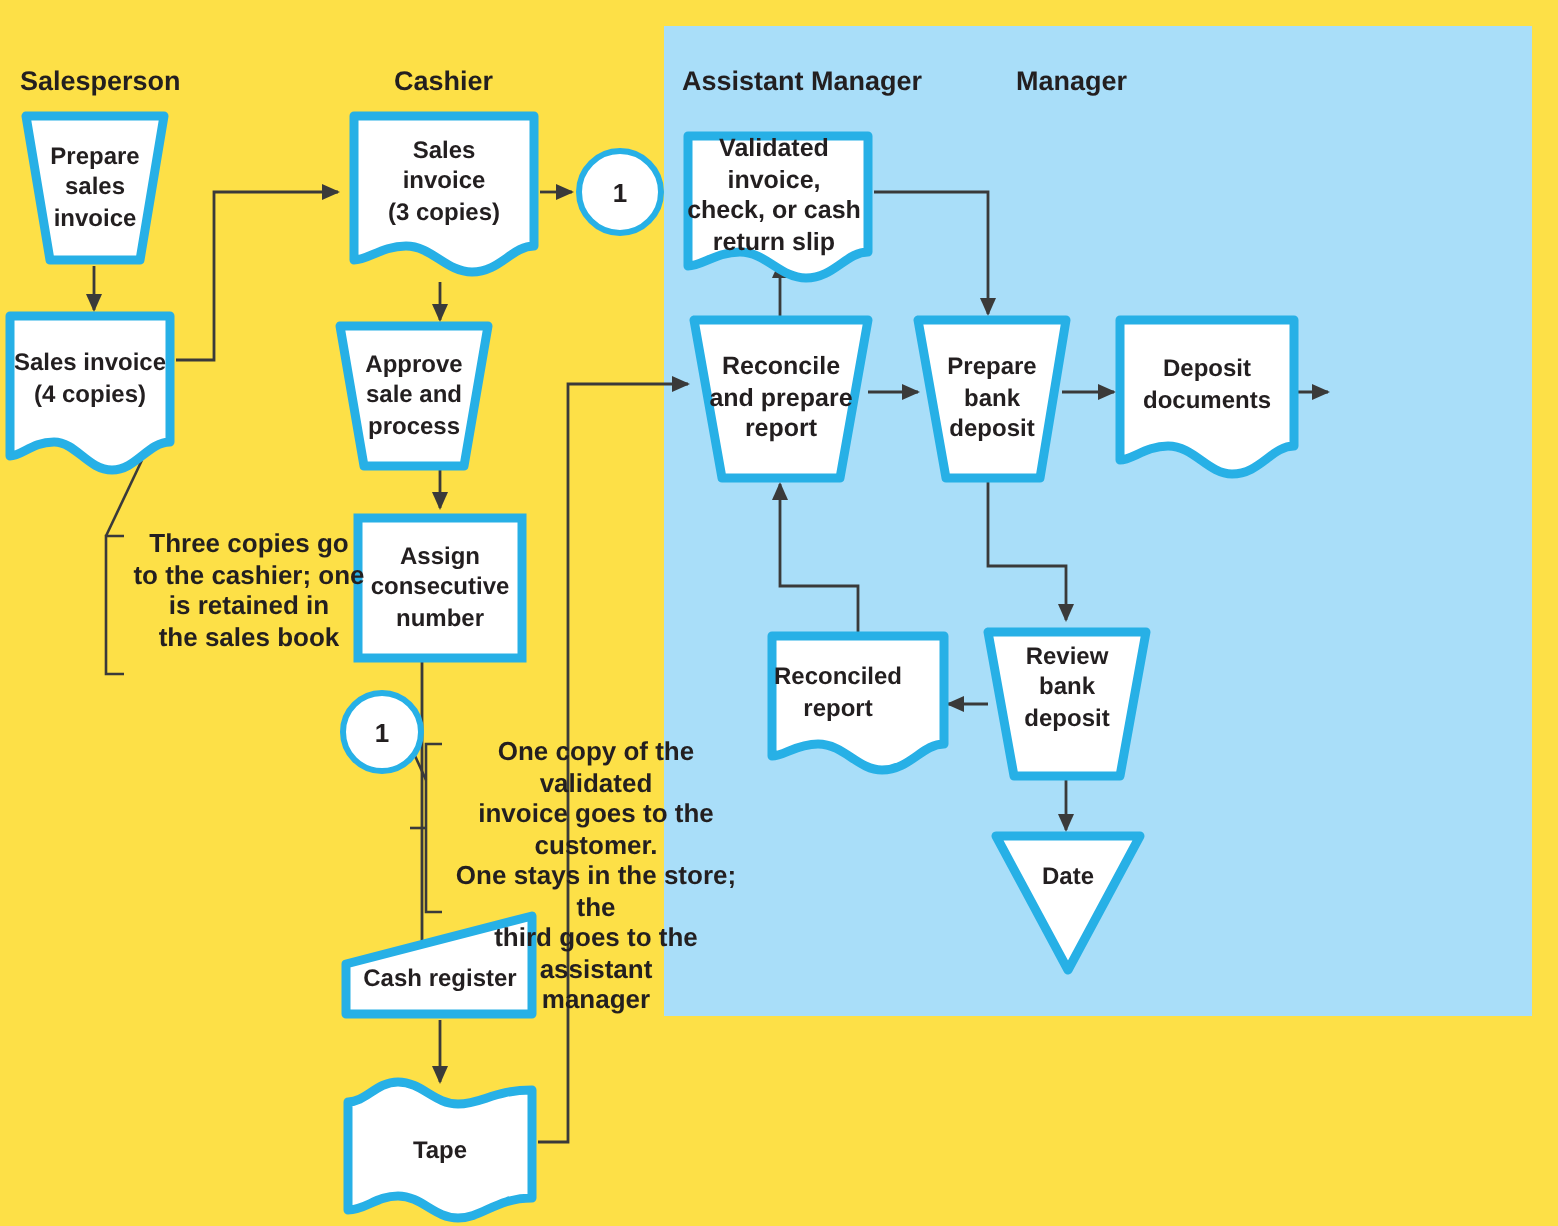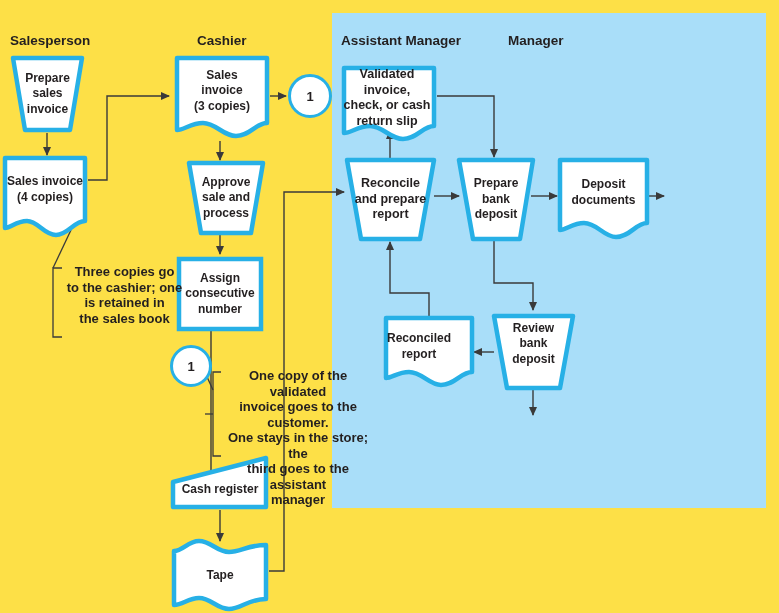--- a/index.html
+++ b/index.html
@@ -172,21 +172,21 @@
 
   <div class="node" style="left:174px; top:55px; width:96px; height:86px;">
     <svg width="96" height="86" viewBox="0 0 96 86">
       <path d="M3,3 L93,3 L93,68 C82,68 76,81 62,81 C49,81 42,68 29,68 C17,68 10,75 3,75 Z" fill="#ffffff" stroke="#27b0e6" stroke-width="4.5" stroke-linejoin="round"></path>
     </svg>
     <div class="txt" style="padding-bottom:14px;">Sales
 invoice
 (3 copies)</div>
   </div>
 
-  <div class="node" style="left:186px; top:160px; width:80px; height:76px;">
+  <div class="node" style="left:167px; top:160px; width:80px; height:76px;">
     <svg width="80" height="76" viewBox="0 0 80 76">
       <path d="M3,3 L77,3 L65,73 L15,73 Z" fill="#ffffff" stroke="#27b0e6" stroke-width="4.5" stroke-linejoin="round"></path>
     </svg>
     <div class="txt">Approve
 sale and
 process</div>
   </div>
 
   <div class="node" style="left:176px; top:256px; width:88px; height:76px;">
     <svg width="88" height="76" viewBox="0 0 88 76">
@@ -258,20 +258,26 @@
 
   <div class="node" style="left:491px; top:313px; width:85px; height:62px;">
     <svg width="85" height="78" viewBox="0 0 85 78">
       <path d="M3,3 L82,3 L69,75 L16,75 Z" fill="#ffffff" stroke="#27b0e6" stroke-width="4.5" stroke-linejoin="round"></path>
     </svg>
     <div class="txt">Review
 bank
 deposit</div>
   </div>
 
+  <div class="node" style="left:495px; top:415px; width:78px; height:73px;">
+    <svg width="78" height="73" viewBox="0 0 78 73">
+      <path d="M3,3 L75,3 L39,70 Z" fill="#ffffff" stroke="#27b0e6" stroke-width="4.5" stroke-linejoin="round"></path>
+    </svg>
+    <div class="txt" style="padding-bottom:26px;">Date</div>
+  </div>
 
   <div class="conn-circle" style="left:288px; top:74px; width:44px; height:44px;">
     <span>1</span>
   </div>
   <div class="conn-circle" style="left:170px; top:345px; width:42px; height:42px;">
     <span>1</span>
   </div>
 
   <div class="note" style="left:62px; top:264px; width:125px;">Three copies go
 to the cashier; one

